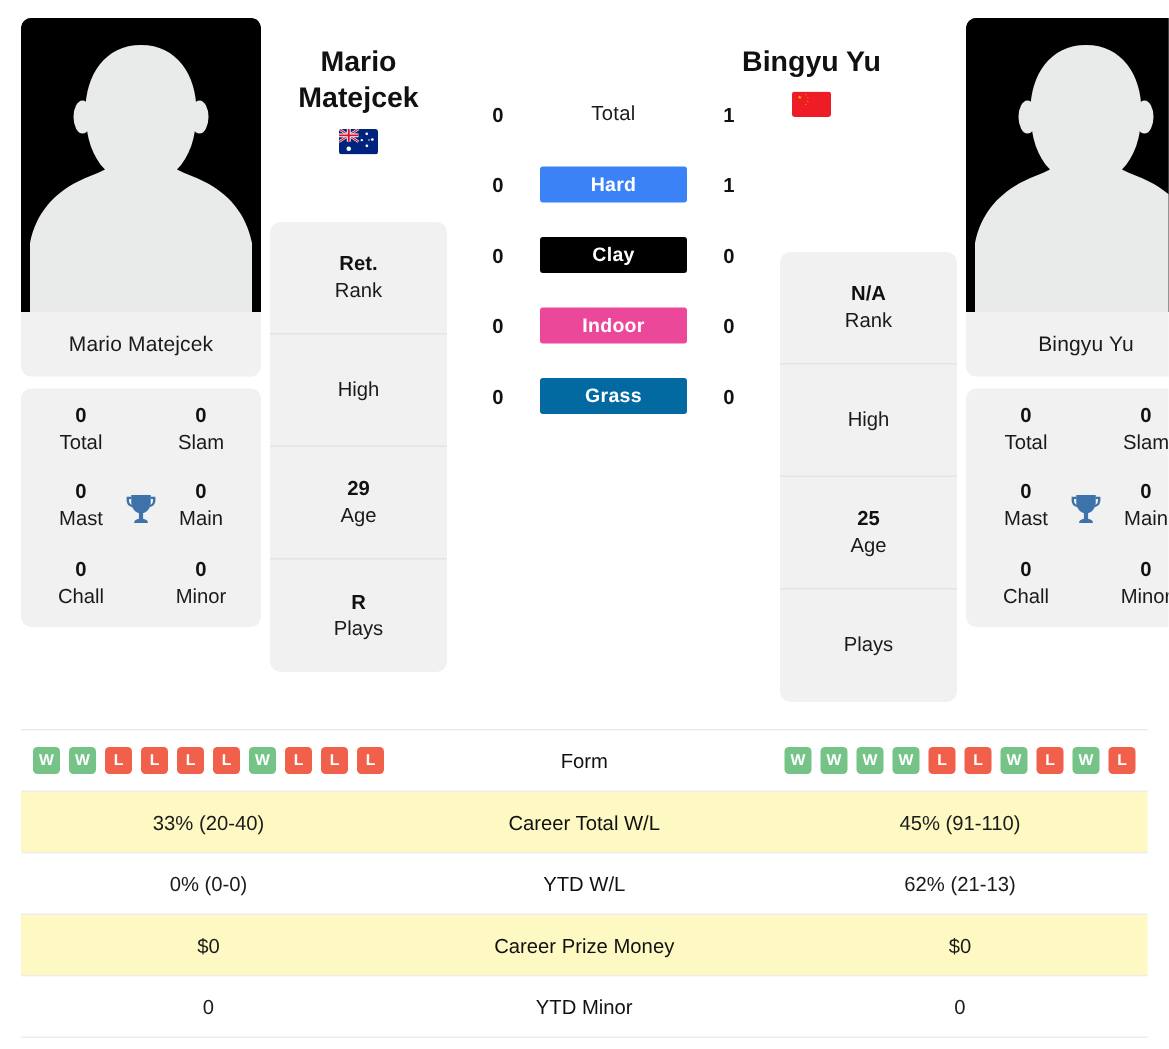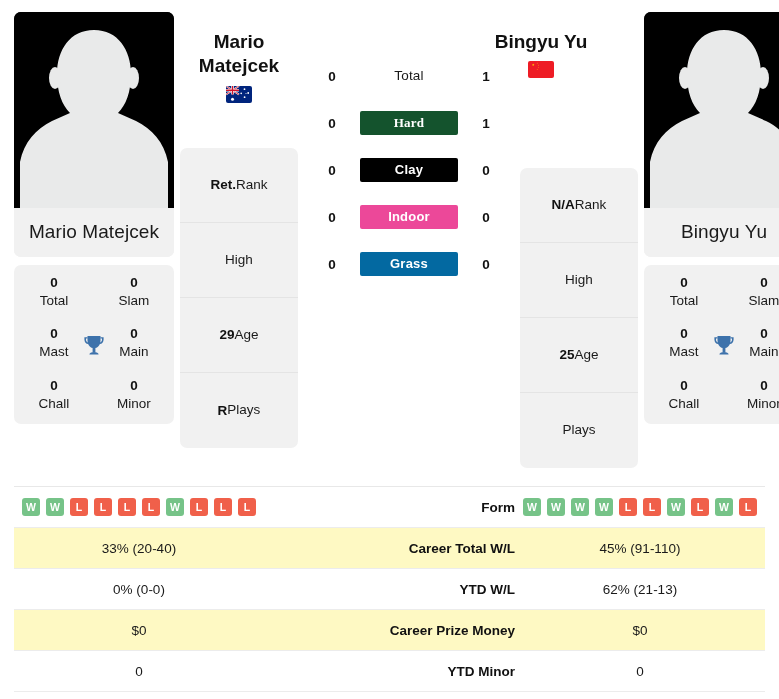--- a/index.html
+++ b/index.html
@@ -38,21 +38,21 @@
     background: #000000;
     overflow: hidden;
   }
   .silhouette {
     position: absolute;
     left: 0; top: 0;
     width: 160px; height: 196px;
   }
   .photo-name {
     text-align: center;
-    font-size: 19px;
+    font-size: 14px;
     color: #1a1a1a;
     padding: 13px 4px 14px 4px;
     background: #f1f1f1;
     letter-spacing: 0.1px;
   }
 
   .titles-card {
     width: 160px;
     margin-top: 8px;
     background: #f1f1f1;
@@ -91,20 +91,21 @@
     width: 118px;
     background: #f1f1f1;
     border-radius: 7px;
     overflow: hidden;
   }
   .info-card.left  { margin-top: 136px; }
   .info-card.right { margin-top: 156px; }
   .info-row {
     height: 75px;
     display: flex;
+    flex-direction: column;
     align-items: center;
     justify-content: center;
     border-bottom: 1px solid #e4e4e4;
     text-align: right;
   }
   .info-row:last-child { border-bottom: none; }
   .info-row .val {
     font-size: 13.5px;
     font-weight: bold;
     color: #111;
@@ -196,23 +197,23 @@
   }
   .stat-row.alt { background: #fef9c3; }
   .stat-cell {
     flex: 1 1 0;
     text-align: center;
     font-size: 13.5px;
     color: #1a1a1a;
   }
   .stat-label {
     flex: 0 0 251px;
-    text-align: right;
-    font-size: 13.5px;
-    font-weight: bold;
+    text-align: center;
+    font-size: 13.5px;
+    font-weight: normal;
     color: #111111;
   }
   .form-strip {
     display: flex;
     justify-content: center;
     gap: 6px;
   }
   .wl {
     width: 18px; height: 18px;
     border-radius: 3px;
@@ -347,21 +348,21 @@
     </div>
 
     <div class="surface-col">
       <div class="surf-row">
         <div class="surf-score">0</div>
         <div class="surf-badge plain">Total</div>
         <div class="surf-score">1</div>
       </div>
       <div class="surf-row">
         <div class="surf-score">0</div>
-        <div class="surf-badge" style="background: #14532d; font-family: Liberation Serif, serif;">Hard</div>
+        <div class="surf-badge" style="background: #3b82f6;">Hard</div>
         <div class="surf-score">1</div>
       </div>
       <div class="surf-row">
         <div class="surf-score">0</div>
         <div class="surf-badge" style="background: #000000;">Clay</div>
         <div class="surf-score">0</div>
       </div>
       <div class="surf-row">
         <div class="surf-score">0</div>
         <div class="surf-badge" style="background: #ec4899;">Indoor</div>

